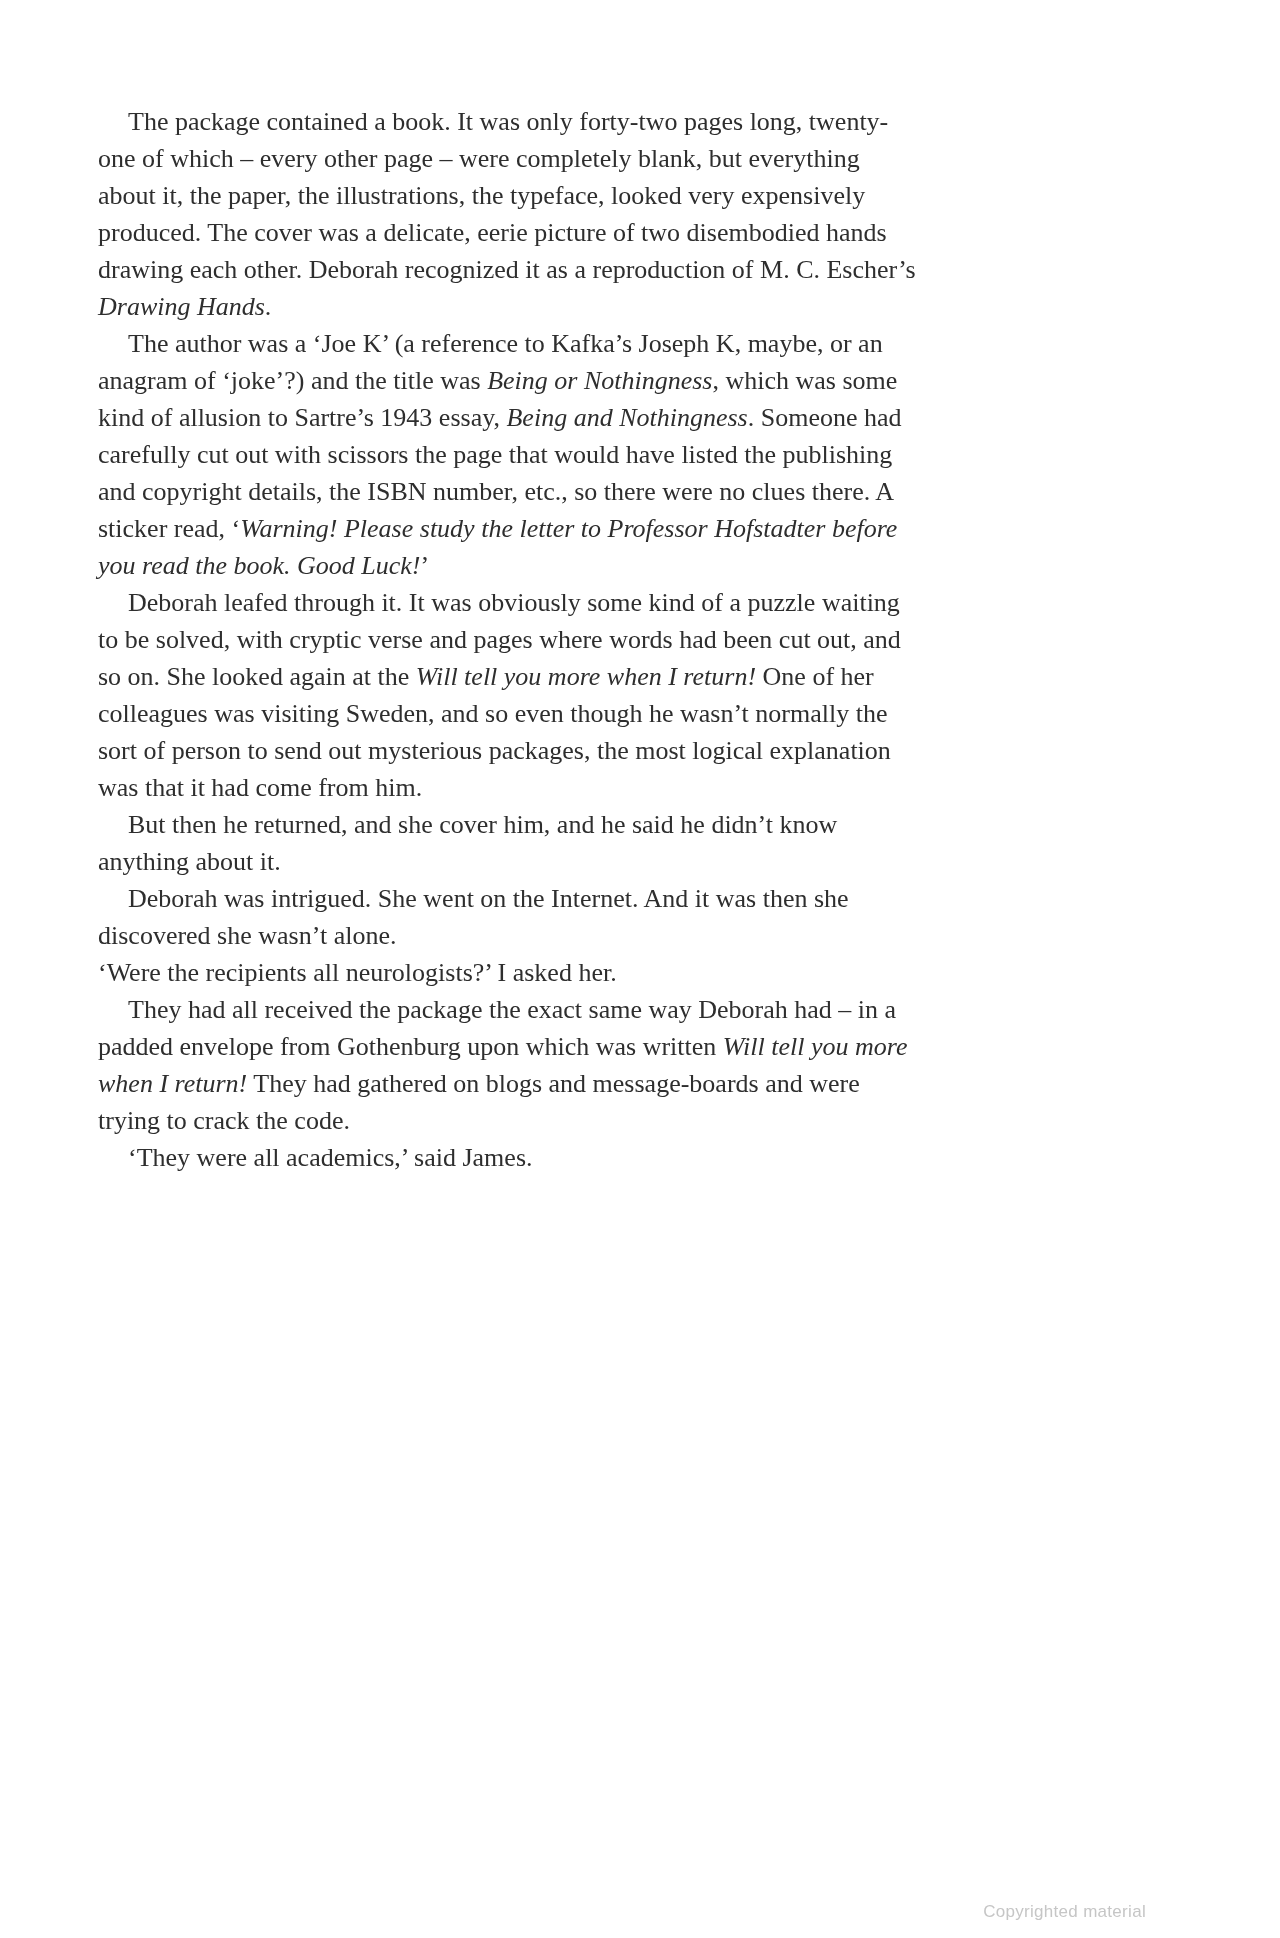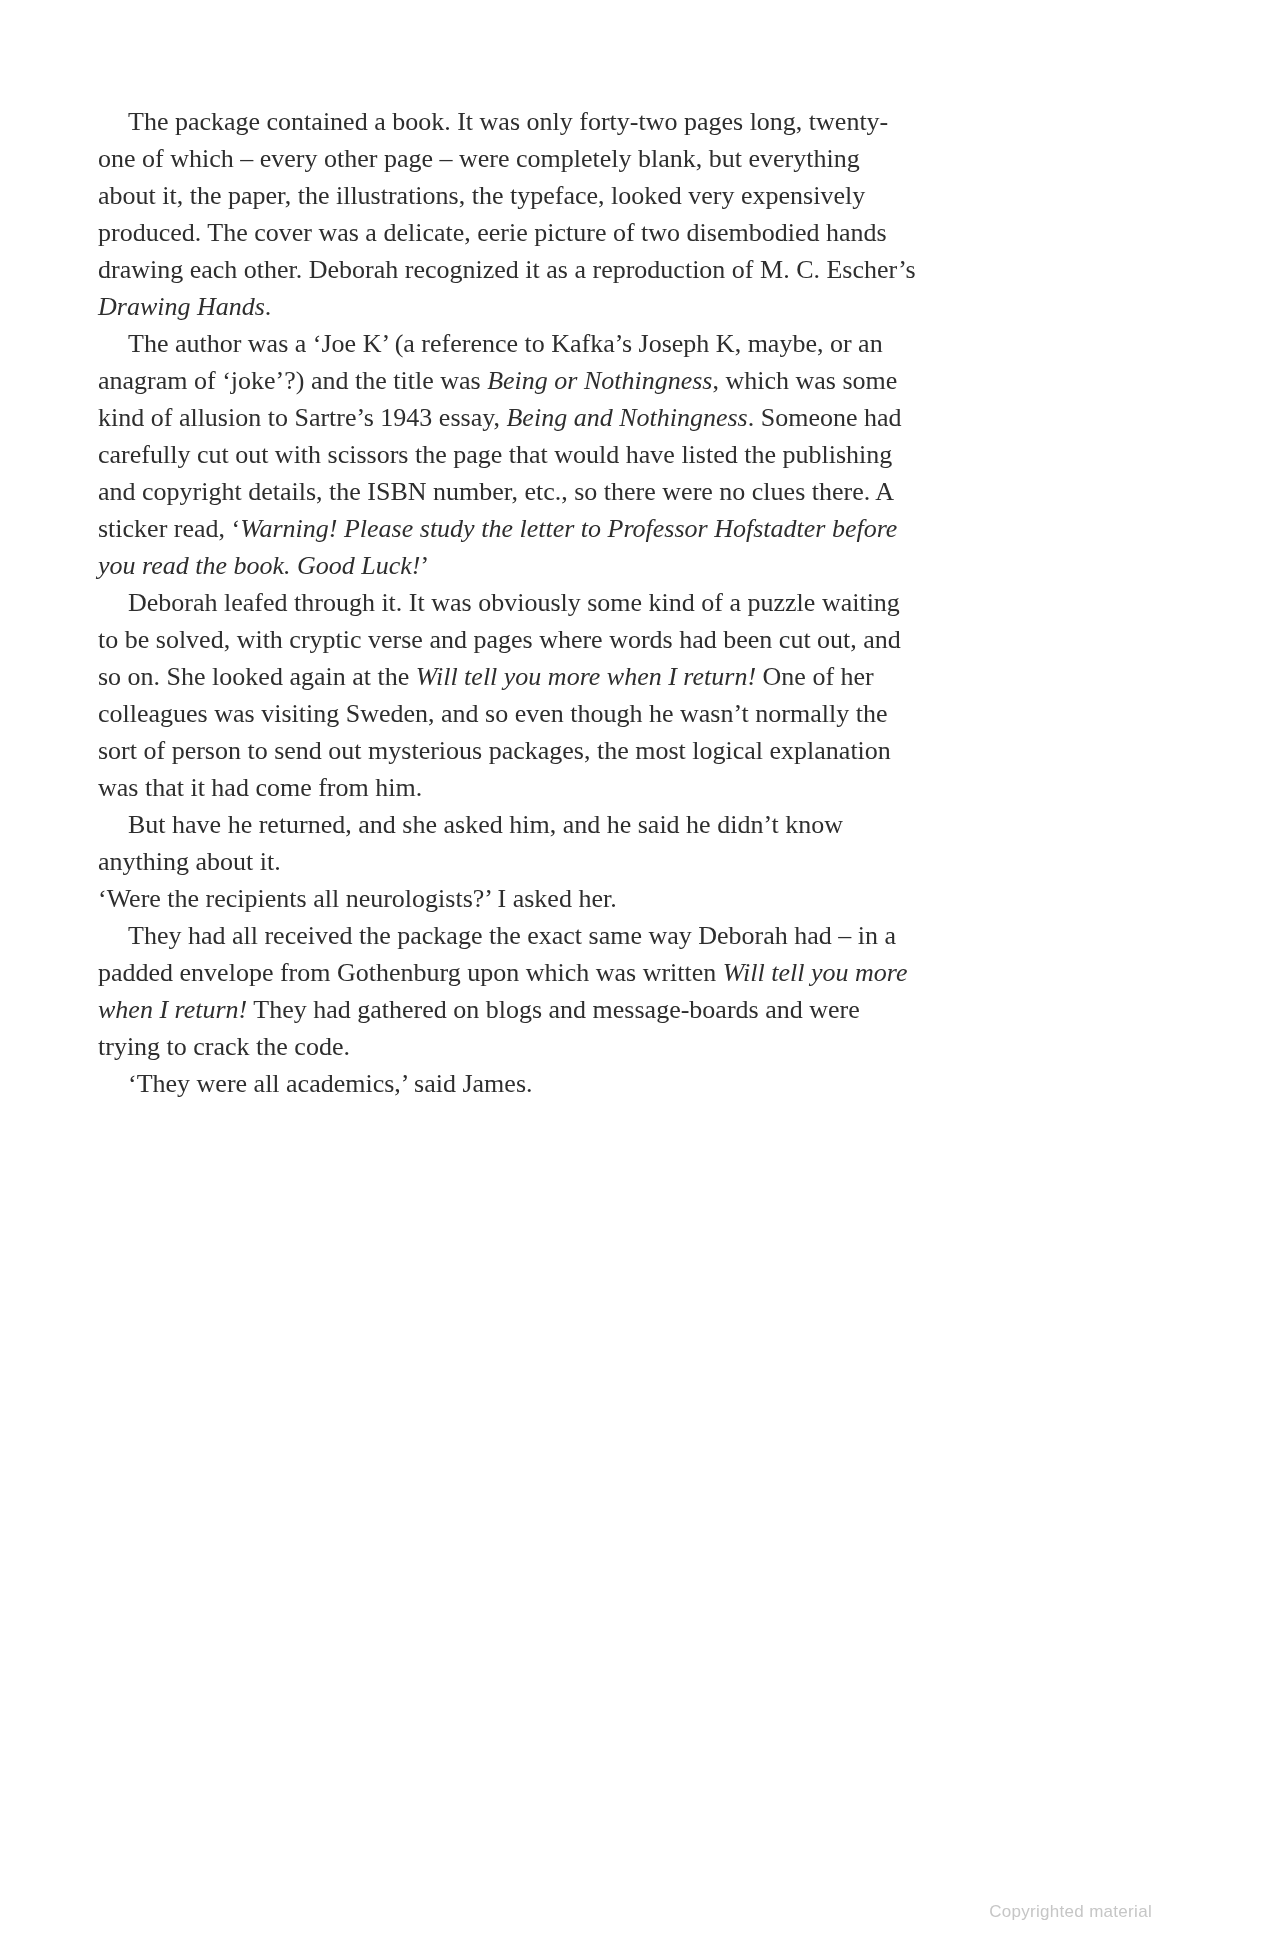--- a/index.html
+++ b/index.html
@@ -32,35 +32,36 @@
   .para.indent {
     text-indent: 30px;
   }
   .para.section-break {
   }
   .para em {
     font-style: italic;
   }
   .footer-watermark {
     position: absolute;
-    right: 48px;
+    right: 54px;
     bottom: 16px;
     font-family: "Liberation Sans", "DejaVu Sans", sans-serif;
     font-size: 17px;
     color: #c6c6c6;
     letter-spacing: 0.3px;
   }
 </style>
 </head>
 <body>
 
 <div class="page">
   <div class="text-column">
       <p class="para indent"><span>The package contained a book. It was only forty-two pages long, twenty-one of which – every other page – were completely blank, but everything about it, the paper, the illustrations, the typeface, looked very expensively produced. The cover was a delicate, eerie picture of two disembodied hands drawing each other. Deborah recognized it as a reproduction of M. C. Escher’s </span><em>Drawing Hands</em><span>.</span></p>
       <p class="para indent"><span>The author was a ‘Joe K’ (a reference to Kafka’s Joseph K, maybe, or an anagram of ‘joke’?) and the title was </span><em>Being or Nothingness</em><span>, which was some kind of allusion to Sartre’s 1943 essay, </span><em>Being and Nothingness</em><span>. Someone had carefully cut out with scissors the page that would have listed the publishing and copyright details, the ISBN number, etc., so there were no clues there. A sticker read, ‘</span><em>Warning! Please study the letter to Professor Hofstadter before you read the book. Good Luck!</em><span>’</span></p>
       <p class="para indent"><span>Deborah leafed through it. It was obviously some kind of a puzzle waiting to be solved, with cryptic verse and pages where words had been cut out, and so on. She looked again at the </span><em>Will tell you more when I return!</em><span> One of her colleagues was visiting Sweden, and so even though he wasn’t normally the sort of person to send out mysterious packages, the most logical explanation was that it had come from him.</span></p>
-      <p class="para indent"><span>But have he returned, and she asked him, and he said he didn’t know anything about it.</span></p>
+      <p class="para indent"><span>But then he returned, and she cover him, and he said he didn’t know anything about it.</span></p>
+      <p class="para indent"><span>Deborah was intrigued. She went on the Internet. And it was then she discovered she wasn’t alone.</span></p>
       <p class="para section-break"><span>‘Were the recipients all neurologists?’ I asked her.</span></p>
       <p class="para indent"><span>They had all received the package the exact same way Deborah had – in a padded envelope from Gothenburg upon which was written </span><em>Will tell you more when I return!</em><span> They had gathered on blogs and message-boards and were trying to crack the code.</span></p>
       <p class="para indent"><span>‘They were all academics,’ said James.</span></p>
     </div>
   <div class="footer-watermark">Copyrighted material</div>
 </div>
 
 </body></html>

